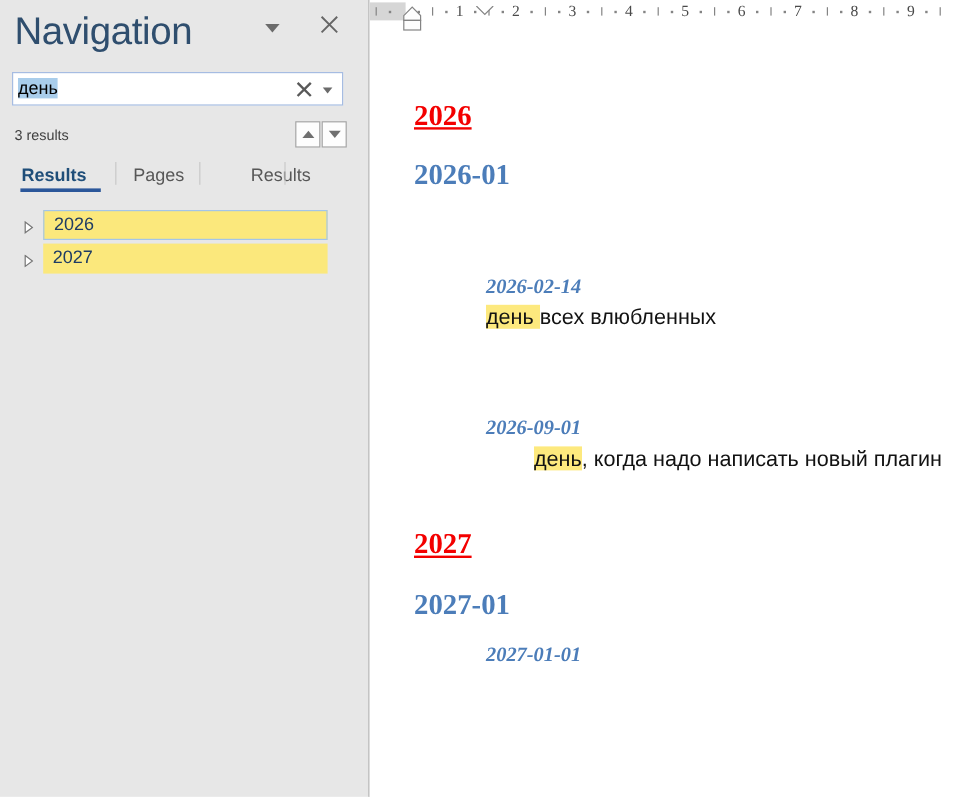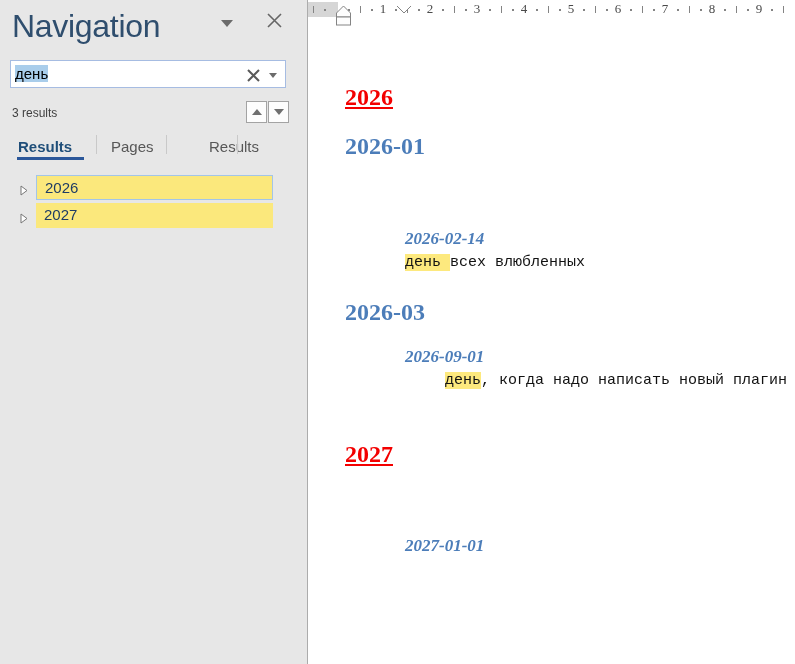--- a/index.html
+++ b/index.html
@@ -57,21 +57,21 @@
   .ruler-num{position:absolute;top:1px;font-size:13px;color:#4a4a4a;
              font-family:"Liberation Serif",serif;transform:translateX(-50%);}
   .marker{position:absolute;}
 
   .b-year{position:absolute;font-family:"Liberation Serif",serif;font-weight:bold;font-size:24px;
           color:var(--heading-year,#f30000);text-decoration:underline;}
   .b-month{position:absolute;font-family:"Liberation Serif",serif;font-weight:bold;font-size:24px;
            color:var(--heading-blue,#4c7db9);}
   .b-day{position:absolute;font-family:"Liberation Serif",serif;font-weight:bold;font-style:italic;
          font-size:17px;color:var(--heading-blue,#4c7db9);}
-  .b-body{position:absolute;font-size:15px;color:#121212;white-space:pre;font-family:Liberation Mono, monospace;}
+  .b-body{position:absolute;font-size:18px;color:#121212;white-space:pre;}
   .hit{background:var(--highlight-yellow,#fde97e);}
 </style>
 </head>
 <body>
 
 <div class="nav-pane">
 
   <div class="nav-title">Navigation</div>
 
   <div class="pane-caret"></div>
@@ -180,18 +180,18 @@
       <svg width="16" height="8">
         <path d="M1,0 L8,7 L15,0" fill="#fff" stroke="#848484" stroke-width="1"></path>
       </svg>
     </div>
   </div>
 
   <div class="b-year" style="left:37px;top:84px;">2026</div>
   <div class="b-month" style="left:37px;top:133px;">2026-01</div>
   <div class="b-day" style="left:97px;top:229px;">2026-02-14</div>
   <div class="b-body" style="left:97px;top:254px;"><span class="hit">день </span><span>всех влюбленных</span></div>
-  <div class="b-month" style="left:37px;top:299px;">2026-03</div>
   <div class="b-day" style="left:97px;top:347px;">2026-09-01</div>
   <div class="b-body" style="left:97px;top:372px;padding-left:40px;"><span class="hit">день</span><span>, когда надо написать новый плагин</span></div>
   <div class="b-year" style="left:37px;top:441px;">2027</div>
+  <div class="b-month" style="left:37px;top:492px;">2027-01</div>
   <div class="b-day" style="left:97px;top:536px;">2027-01-01</div>
 </div>
 
 </body></html>

